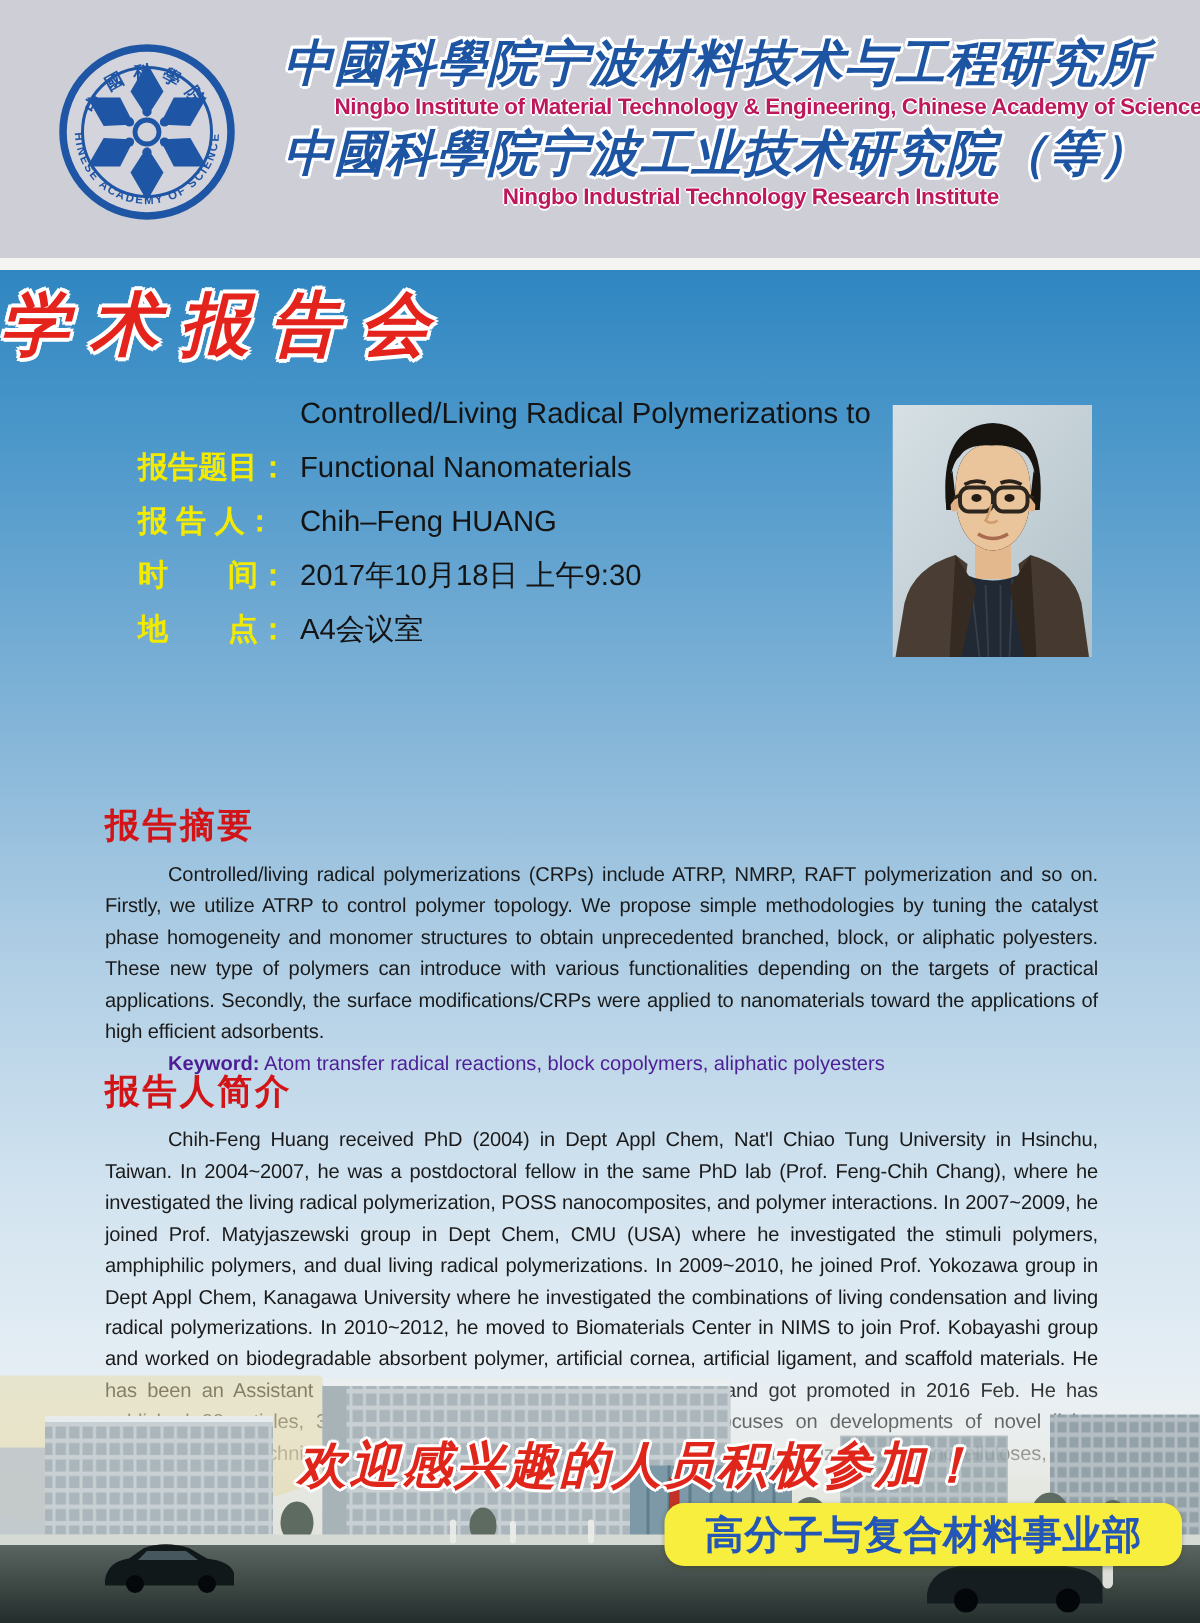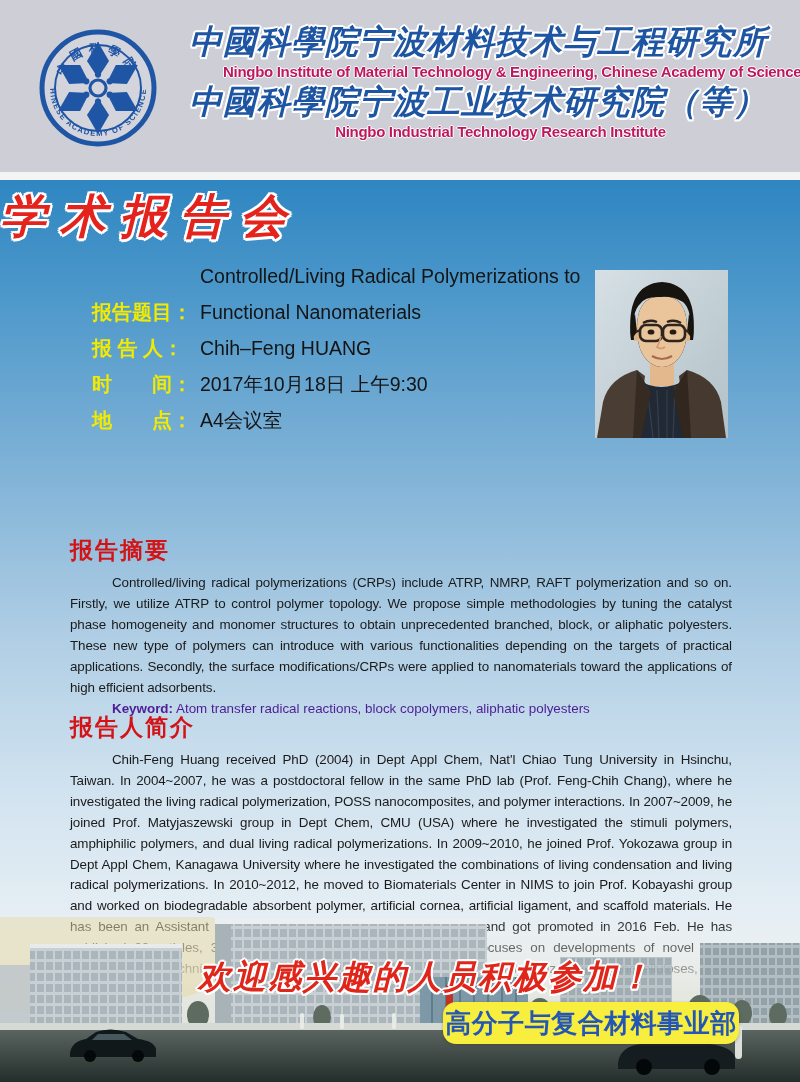--- a/index.html
+++ b/index.html
@@ -63,21 +63,21 @@
 
   
   .scene { position:absolute; bottom:0; left:0; width:800px; height:165px; }
 
   .welcome {
     position:absolute; top:955px; left:198px; width:420px; white-space:nowrap;
     font-size:33px; font-weight:700; letter-spacing:2px; color:#e0261b; font-style:italic;
     text-shadow:-2px 0 #fff,2px 0 #fff,0 -2px #fff,0 2px #fff,-1.5px -1.5px #fff,1.5px 1.5px #fff,-1.5px 1.5px #fff,1.5px -1.5px #fff;
   }
   .badge {
-    position:absolute; top:1002px; left:443px; width:296px; height:42px;
+    position:absolute; top:1002px; left:443px; width:345px; height:42px;
     background:#f8ee3e; border-radius:13px; display:flex; align-items:center; justify-content:center;
     box-shadow:0 1px 3px rgba(60,60,20,.35);
   }
   .badge-text { color:#2356b6; font-size:26px; font-weight:700; letter-spacing:0.5px; white-space:nowrap; }
 </style>
 </head>
 <body>
 
 <div class="poster">
 

